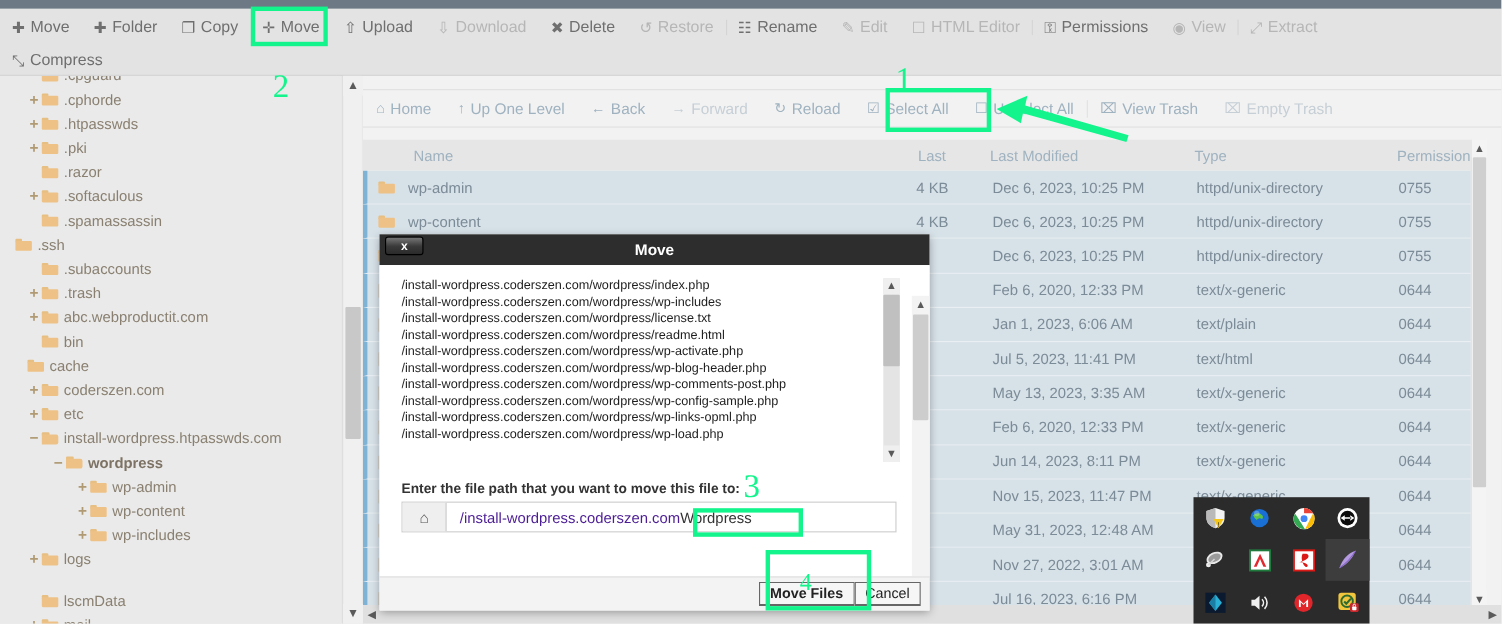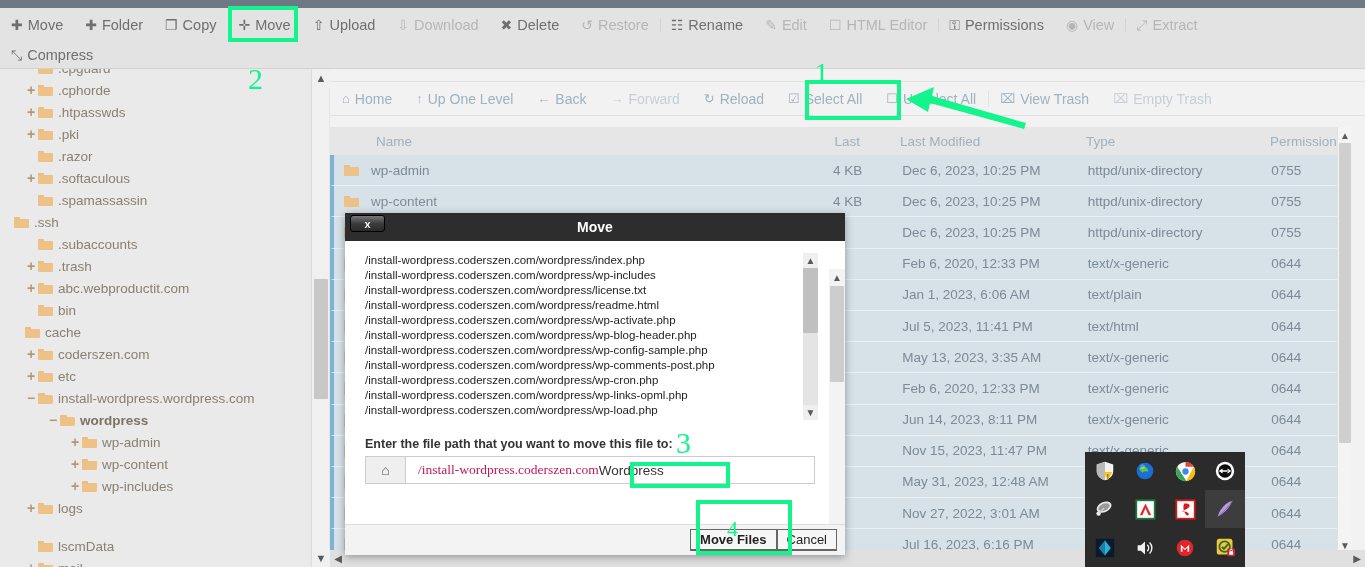--- a/index.html
+++ b/index.html
@@ -177,21 +177,21 @@
     border:1px solid #ccc; background:#fff; display:flex; align-items:stretch;
   }
   .home-addon {
     width:40px; background:#efefef; border-right:1px solid #ccc;
     display:flex; align-items:center; justify-content:center; color:#555; font-size:14px;
   }
   .pathinput {
     flex:1; display:flex; align-items:center; padding-left:12px;
     font-size:13.5px; color:#444; gap:0px;
   }
-  .pathinput .p1 { color:#be185d;font-family:Liberation Serif, serif; }
+  .pathinput .p1 { color:#4c1d95; }
   .pathinput .p2 { color:#333; }
 
   .outersb { position:absolute; right:0; top:28px; width:16px; height:283px; background:#f3f3f3; }
   .outersb .sbarrow { width:16px; height:17px; font-size:10px; background:#f3f3f3; }
   .outersb .sbthumb { left:1px; width:14px; background:#cdcdcd; }
 
   .dlg-foot {
     height:31px; background:#f3f3f3; border-top:1px solid #ddd;
     display:flex; align-items:center; justify-content:flex-end;
     padding-right:8px; gap:0px; position:relative;
@@ -366,21 +366,21 @@
           <span class="lbl">coderszen.com</span>
         </div>
         <div class="tnode" style="padding-left: 24px;">
           <span class="exp">+</span>
           <span class="fold"></span>
           <span class="lbl">etc</span>
         </div>
         <div class="tnode open" style="padding-left: 24px;">
           <span class="exp">−</span>
           <span class="fold"></span>
-          <span class="lbl">install-wordpress.wordpress.com</span>
+          <span class="lbl">install-wordpress.htpasswds.com</span>
         </div>
         <div class="tnode bold open" style="padding-left: 46px;">
           <span class="exp">−</span>
           <span class="fold"></span>
           <span class="lbl">wordpress</span>
         </div>
         <div class="tnode" style="padding-left: 68px;">
           <span class="exp">+</span>
           <span class="fold"></span>
           <span class="lbl">wp-admin</span>
@@ -618,23 +618,22 @@
       <span>Move</span>
     </div>
     <div class="dlg-body">
       <div class="pathlist" id="pathlist">
           <div class="ln">/install-wordpress.coderszen.com/wordpress/index.php</div>
           <div class="ln">/install-wordpress.coderszen.com/wordpress/wp-includes</div>
           <div class="ln">/install-wordpress.coderszen.com/wordpress/license.txt</div>
           <div class="ln">/install-wordpress.coderszen.com/wordpress/readme.html</div>
           <div class="ln">/install-wordpress.coderszen.com/wordpress/wp-activate.php</div>
           <div class="ln">/install-wordpress.coderszen.com/wordpress/wp-blog-header.php</div>
+          <div class="ln">/install-wordpress.coderszen.com/wordpress/wp-comments-post.php</div>
           <div class="ln">/install-wordpress.coderszen.com/wordpress/wp-config-sample.php</div>
-          <div class="ln">/install-wordpress.coderszen.com/wordpress/wp-comments-post.php</div>
-          <div class="ln">/install-wordpress.coderszen.com/wordpress/wp-cron.php</div>
           <div class="ln">/install-wordpress.coderszen.com/wordpress/wp-links-opml.php</div>
           <div class="ln">/install-wordpress.coderszen.com/wordpress/wp-load.php</div>
         </div>
       <div class="innersb">
         <div class="sbarrow up">▲</div>
         <div class="sbthumb" style="top:15px;height:65px"></div>
         <div class="sbarrow down">▼</div>
       </div>
 
       <div class="prompt">Enter the file path that you want to move this file to:</div>

